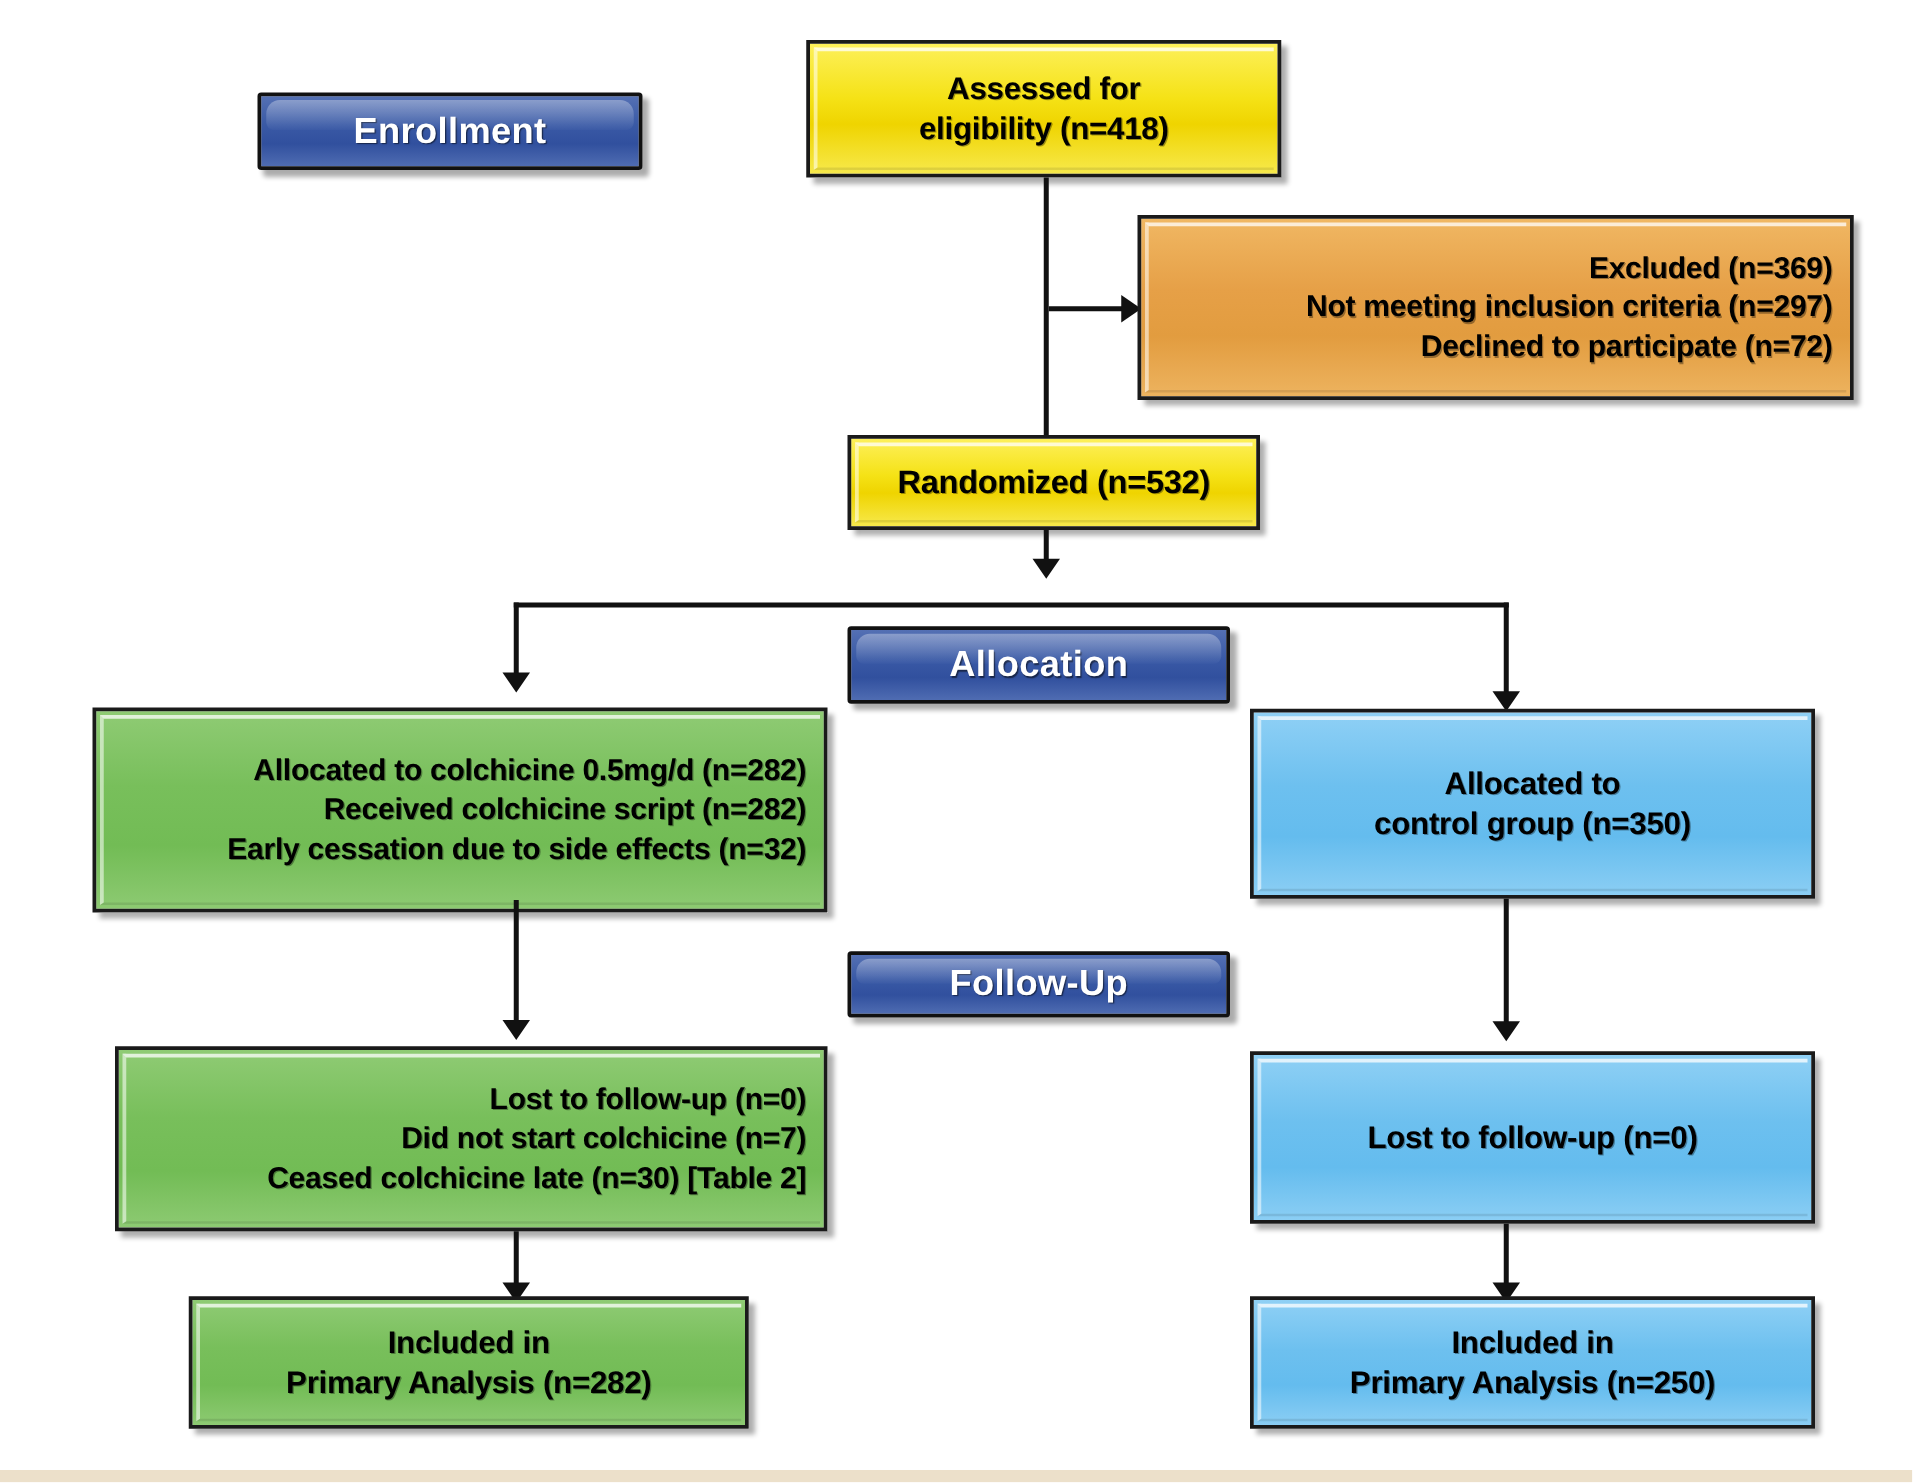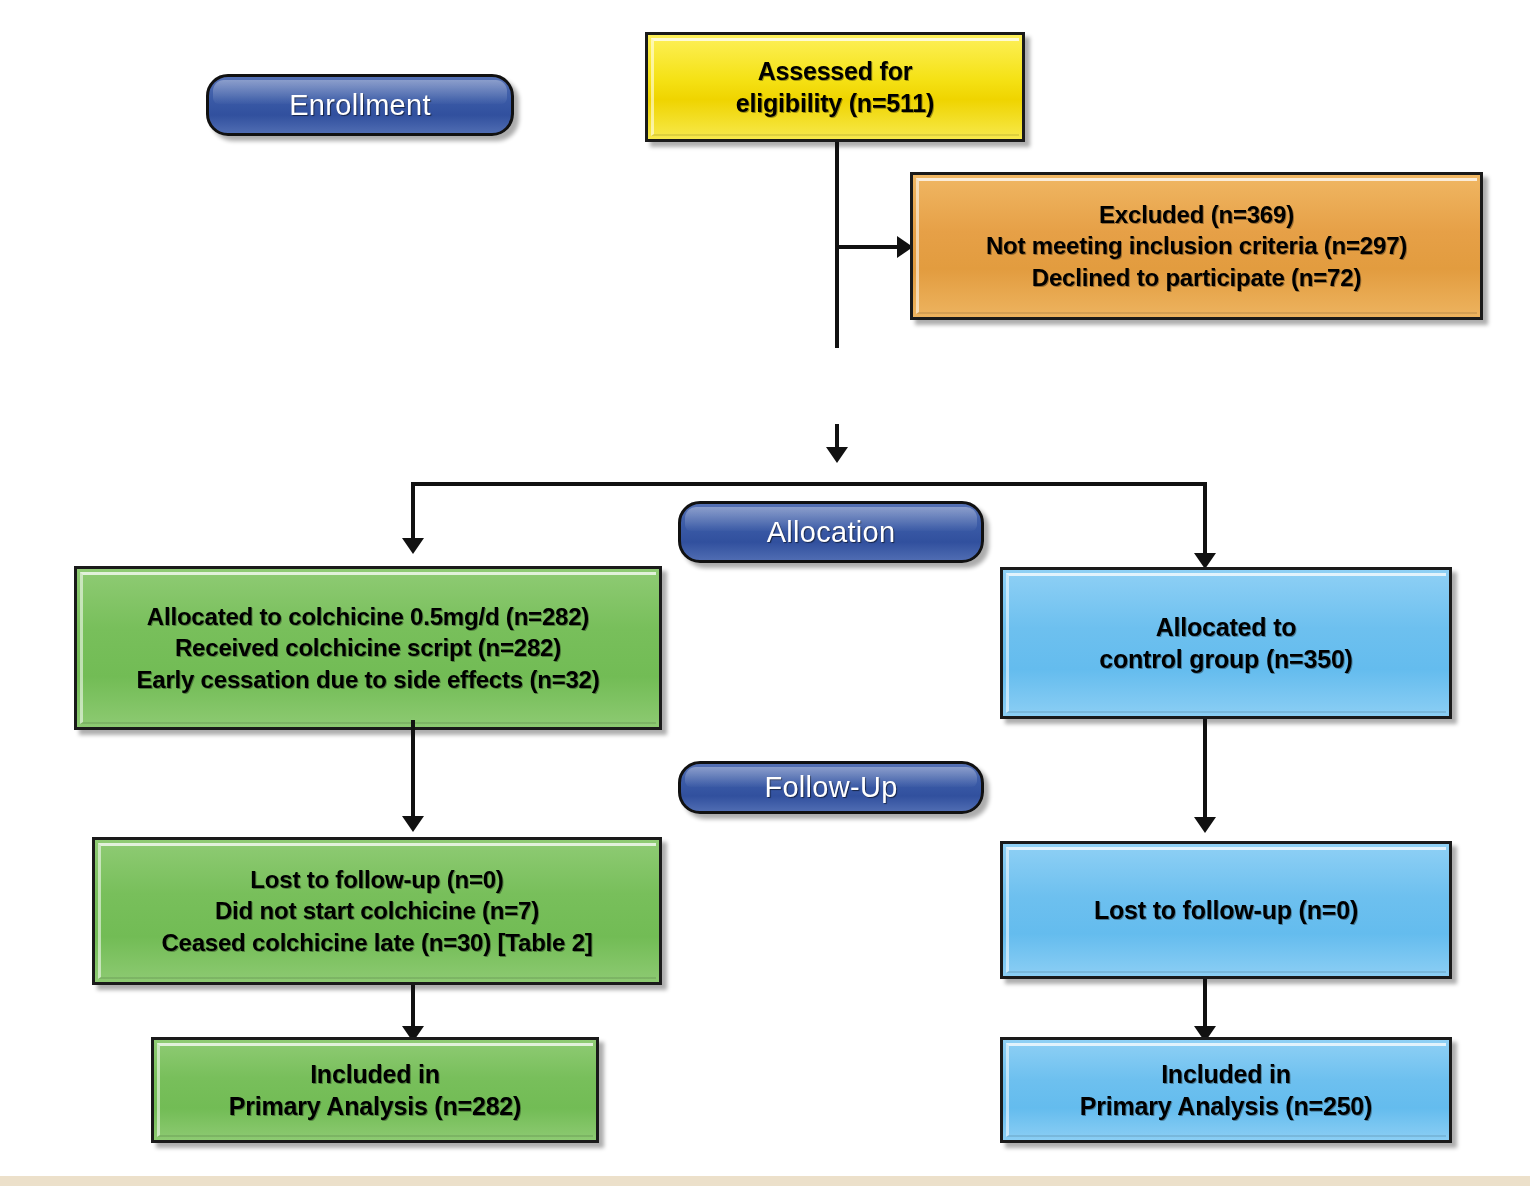--- a/index.html
+++ b/index.html
@@ -31,21 +31,21 @@
     letter-spacing: -0.2px;
     text-shadow: 1px 1px 0 rgba(0,0,0,0.35);
     box-shadow: 5px 5px 4px rgba(0,0,0,0.32);
     white-space: pre-line;
   }
   .box .inner {
     width: 100%;
     padding: 0 14px;
   }
   .center .inner { text-align: center; }
-  .left   .inner { text-align: center; }
+  .left   .inner { text-align: right; }
 
   
   .box::before {
     content: "";
     position: absolute;
     left: 3px; right: 3px; top: 3px; bottom: 3px;
     pointer-events: none;
     border-top: 3px solid rgba(255,255,255,0.75);
     border-left: 3px solid rgba(255,255,255,0.55);
     border-bottom: 2px solid rgba(0,0,0,0.10);
@@ -62,24 +62,24 @@
   }
   .blue {
     background: linear-gradient(180deg, #8fd0f5 0%, #6dc0ef 40%, #64bcee 68%, #8bcef4 100%);
   }
 
   
   .pill {
     position: absolute;
     box-sizing: border-box;
     border: 3px solid #111;
-    border-radius: 22px;
+    border-radius: 3px;
     background: linear-gradient(180deg, #5470b4 0%, #3a5aa6 40%, #31509e 68%, #4f6cb2 100%);
     color: #ffffff;
-    font-weight: normal;
+    font-weight: bold;
     display: flex;
     align-items: center;
     justify-content: center;
     letter-spacing: 0.3px;
     text-shadow: 1px 1px 1px rgba(0,0,0,0.55);
     box-shadow: 5px 5px 4px rgba(0,0,0,0.33);
   }
   .pill::before {
     content: "";
     position: absolute;
@@ -121,34 +121,37 @@
 <body>
 
 <div id="canvas">
 
   <div class="pill" style="left:206px; top:74px; width:308px; height:62px; font-size:29px;">
     <span>Enrollment</span>
   </div>
 
   <div class="box yellow center" style="left:645px; top:32px; width:380px; height:110px; font-size:25px;">
     <div class="inner">Assessed for
-eligibility (n=511)</div>
+eligibility (n=418)</div>
   </div>
 
   <div class="vline" style="left:835px; top:142px; width:4px; height:206px;"></div>
 
   <div class="hline" style="left:839px; top:245px; width:62px; height:4px;"></div>
   <div class="arrowhead arrow-right" style="left:897px; top:236px;"></div>
 
   <div class="box orange left" style="left:910px; top:172px; width:573px; height:148px; font-size:24px;">
     <div class="inner">Excluded (n=369)
    Not meeting inclusion criteria (n=297)
    Declined to participate (n=72)</div>
   </div>
 
+  <div class="box yellow center" style="left:678px; top:348px; width:330px; height:76px; font-size:26px;">
+    <div class="inner">Randomized (n=532)</div>
+  </div>
 
   <div class="vline" style="left:835px; top:424px; width:4px; height:30px;"></div>
   <div class="arrowhead arrow-down" style="left:826px; top:447px;"></div>
 
   <div class="hline" style="left:411px; top:482px; width:796px; height:4px;"></div>
 
   <div class="vline" style="left:411px; top:482px; width:4px; height:60px;"></div>
   <div class="arrowhead arrow-down" style="left:402px; top:538px;"></div>
 
   <div class="vline" style="left:1203px; top:482px; width:4px; height:78px;"></div>

